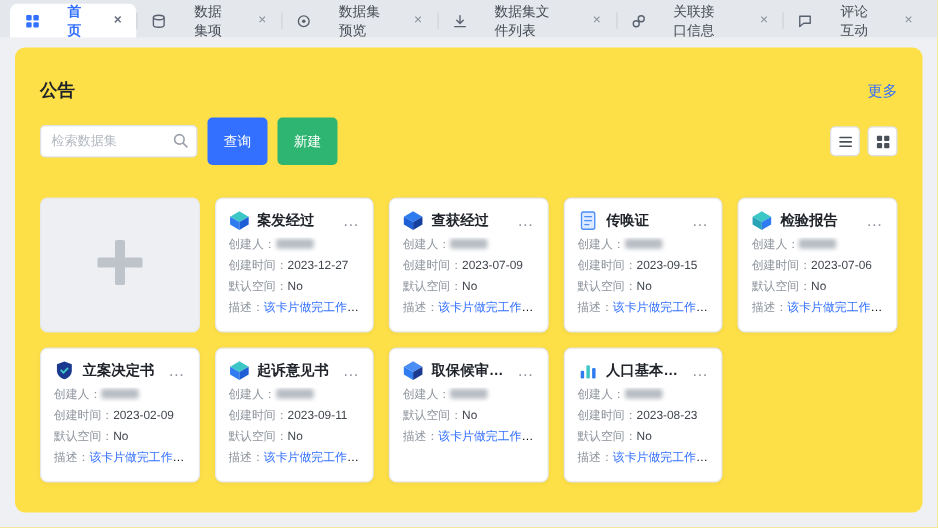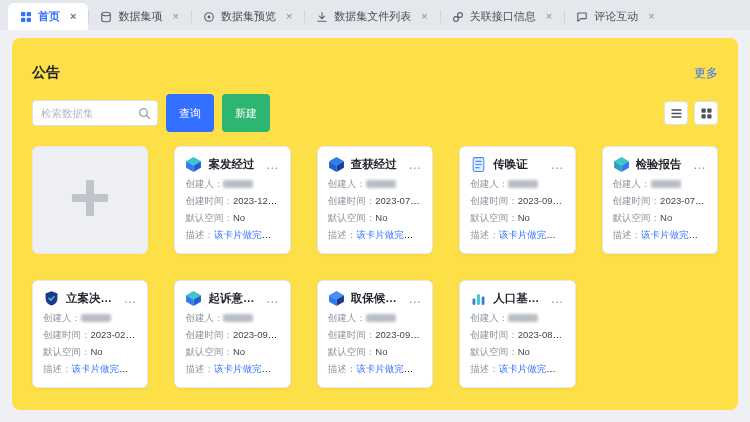--- a/index.html
+++ b/index.html
@@ -8,21 +8,21 @@
     font-family: "Liberation Sans", "DejaVu Sans", sans-serif;
     background:#eef0f3;
     position:relative;
   }
   
   .tabbar {
     height:30px; background:#e4e7eb;
     display:flex; align-items:stretch; padding:3px 8px 0 8px; gap:0;
   }
   .tab {
-    display:flex; align-items:center; gap:6px;
+    display:flex; align-items:center; gap:22px;
     padding:0 12px; font-size:11px; color:#474d57;
     border-radius:6px 6px 0 0; cursor:default; position:relative;
   }
   .tab:not(.active):not(:first-child)::before {
     content:""; position:absolute; left:0; top:7px; bottom:7px;
     width:1px; background:#cfd3d8;
   }
   .tab.active { background:#ffffff; color:#3370ff; font-weight:bold; }
   .tab .ticon { width:12px; height:12px; display:inline-flex; }
   .tab .tclose { font-size:11px; color:#868d97; margin-left:4px; line-height:1; }
@@ -54,22 +54,22 @@
   .btn-create { background:#2eb571; }
   .view-toggles { margin-left:auto; display:flex; gap:6px; }
   .vbtn {
     width:24px; height:24px; border:1px solid #dde0e4; border-radius:4px;
     background:#fff; display:flex; align-items:center; justify-content:center;
     cursor:pointer;
   }
 
   
   .grid {
-    margin-top:14px; display:grid; grid-template-columns:repeat(5,1fr);
-    grid-auto-rows:108px; gap:26px;
+    margin-top:26px; display:grid; grid-template-columns:repeat(5,1fr);
+    grid-auto-rows:108px; gap:12px;
   }
   .card {
     border:1px solid #e6e8ec; border-radius:6px; background:#fff;
     box-shadow:0 1px 3px rgba(31,35,41,.05);
     padding:9px 10px 7px; overflow:hidden; cursor:pointer;
   }
   .card-head { display:flex; align-items:center; gap:6px; }
   .cicon { width:17px; height:17px; flex:0 0 auto; display:inline-flex; }
   .ctitle {
     font-size:11.5px; font-weight:bold; color:#1f2329;
@@ -324,21 +324,20 @@
           <svg viewBox="0 0 16 16">
               <polygon points="8,1 15,5 8,9 1,5" fill="#4a8df5"></polygon>
               <polygon points="1,5 8,9 8,15 1,11" fill="#2f7bf0"></polygon>
               <polygon points="15,5 8,9 8,15 15,11" fill="#1b3a8f"></polygon>
             </svg>
         </span>
         <span class="ctitle">取保候审决定书</span>
         <span class="cmore">…</span>
       </div>
       <div class="cfield"><span class="clabel">创建人：</span><span class="redacted"></span></div>
-      <div class="cfield"><span class="clabel">创建时间：</span><span class="cval">2023-09-13</span></div>
       <div class="cfield"><span class="clabel">默认空间：</span><span class="cval">No</span></div>
       <div class="cfield"><span class="clabel">描述：</span><span class="cdesc">该卡片做完工作空间的展示</span></div>
     </div>
 
     <div class="card">
       <div class="card-head">
         <span class="cicon">
           <svg viewBox="0 0 16 16">
               <rect x="2.4" y="8" width="2.6" height="6" rx="1" fill="#2f7bf0"></rect>
               <rect x="6.7" y="4" width="2.6" height="10" rx="1" fill="#3cc6c6"></rect>

